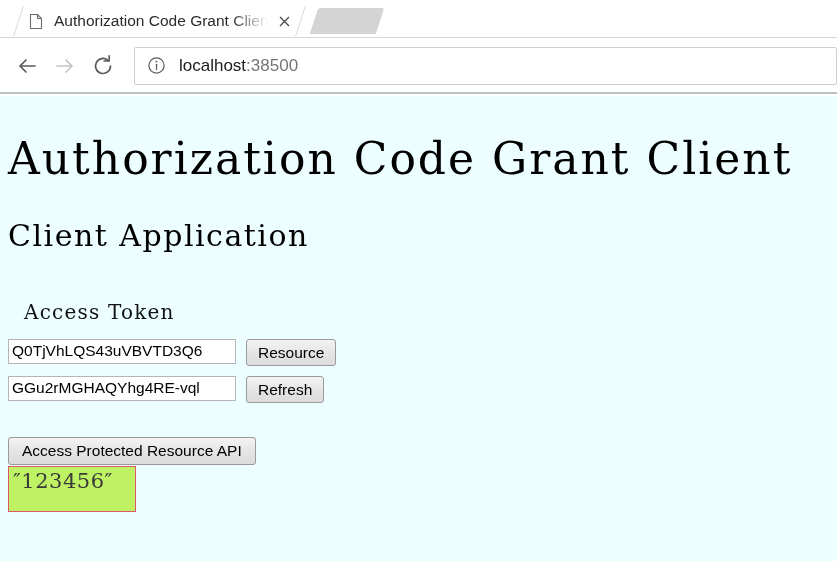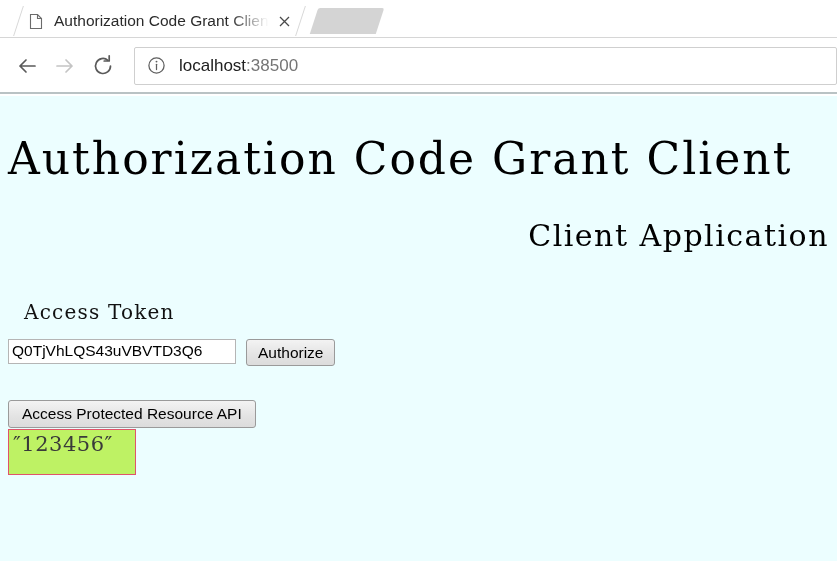--- a/index.html
+++ b/index.html
@@ -202,21 +202,20 @@
   .h2 {
     font-family: "DejaVu Serif", "Liberation Serif", serif;
     font-size: 30px;
     font-weight: normal;
     letter-spacing: 1.5px;
     color: #000000;
     margin: 0;
     padding: 38px 0 0 0;
     line-height: 1.05;
     white-space: nowrap;
-    text-align: right;
   }
 
   .field-label {
     font-family: "DejaVu Serif", "Liberation Serif", serif;
     font-size: 20px;
     letter-spacing: 1.2px;
     color: #111111;
     margin: 16px;
     padding: 33px 0 0 0;
     line-height: 1.1;
@@ -351,23 +350,27 @@
 
   <div class="page">
 
     <h1 class="h1">Authorization Code Grant Client</h1>
 
     <h2 class="h2">Client Application</h2>
 
     <p class="field-label">Access Token</p>
     <div class="field-row">
       <input class="txt-input" type="text" value="Q0TjVhLQS43uVBVTD3Q6" style="">
-      <button class="btn">Authorize</button>
-    </div>
-
+      <button class="btn">Resource</button>
+    </div>
+
+    <div class="field-row">
+      <input class="txt-input" type="text" value="GGu2rMGHAQYhg4RE-vql" style="">
+      <button class="btn">Refresh</button>
+    </div>
 
     <div>
       <button class="btn btn-wide">Access Protected Resource API</button>
       <div class="result-box">″123456″</div>
     </div>
 
   </div>
 </div>
 
 </body></html>

